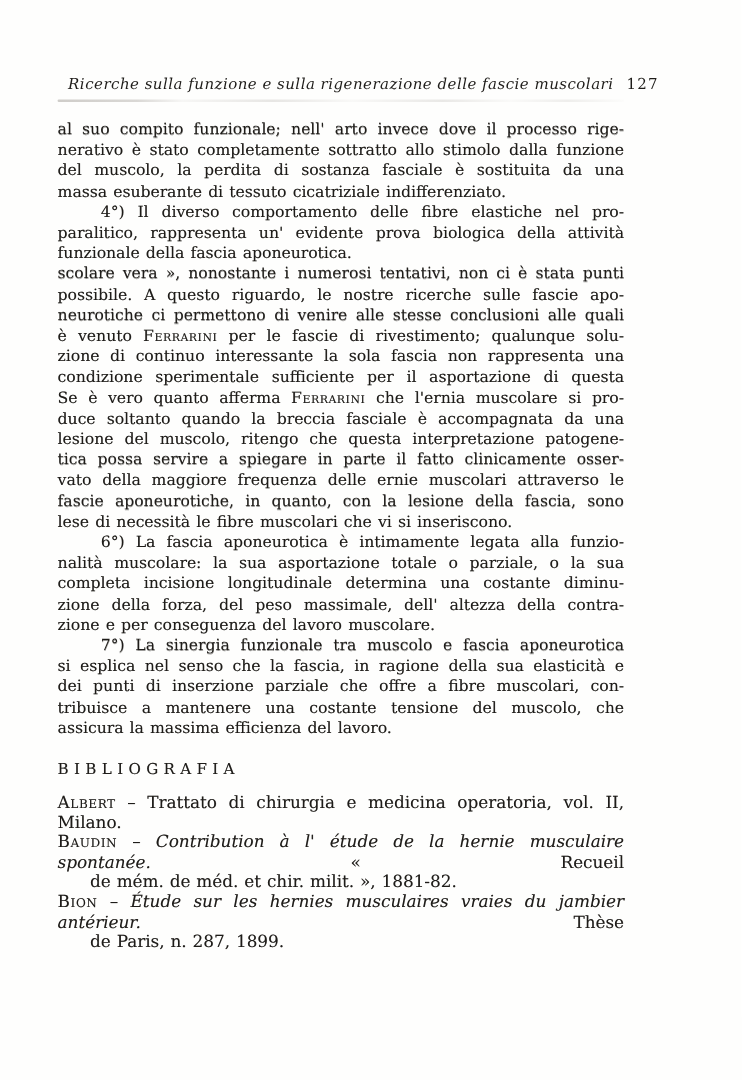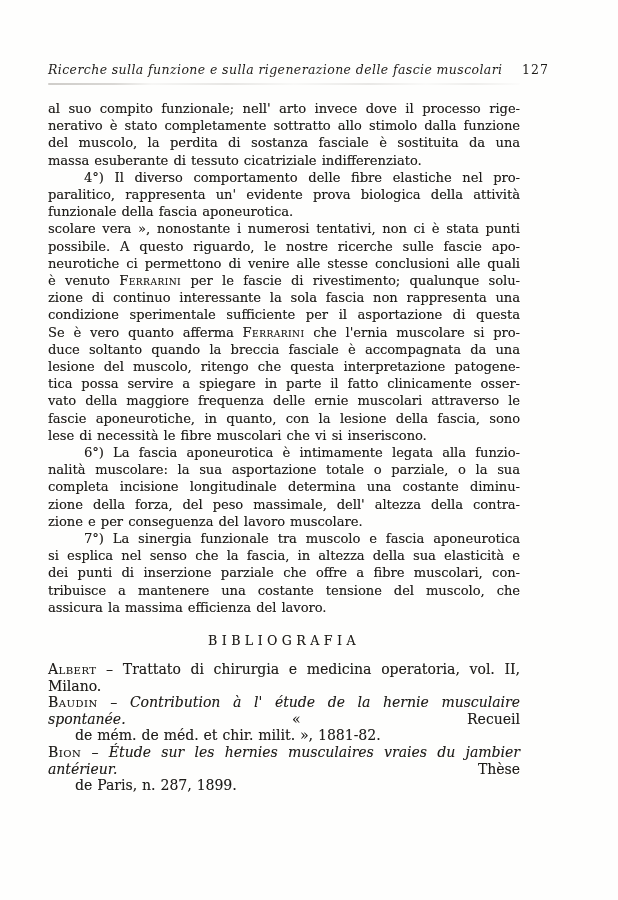--- a/index.html
+++ b/index.html
@@ -21,20 +21,21 @@
     left: 48px;
     top: 62px;
     width: 472px;
   }
   
   .running-header {
     position: relative;
     height: 18px;
     font-size: 12.5px;
     line-height: 16px;
+    text-align: center;
     white-space: nowrap;
   }
   .header-title {
     font-style: italic;
     letter-spacing: 0.4px;
   }
   .page-number {
     position: absolute;
     top: 0;
     left: 474px;
@@ -71,21 +72,21 @@
   }
   .line.last { text-align-last: left; }
   .line.indent { text-indent: 36px; }
   .sc { font-variant: small-caps; letter-spacing: 0.5px; }
   .it { font-style: italic; margin-top: 48px; }
   
   .biblio-heading {
     margin-top: 17px;
     font-size: 12.5px;
     line-height: 15px;
-    text-align: center;
+    text-align: left;
     letter-spacing: 4.5px;
     text-shadow: 0.2px 0.2px 0 rgba(30,28,25,0.45);
   }
   .biblio {
     margin-top: 13px;
     font-size: 14px;
     text-shadow: 0.15px 0.15px 0 rgba(30,28,25,0.4);
   }
   .bib-entry { margin: 0; }
   .bib-line {
@@ -136,21 +137,21 @@
         </div>
         <div class="para">
           <div class="line indent"><span>6°) La fascia aponeurotica è intimamente legata alla funzio-</span></div>
           <div class="line"><span>nalità muscolare: la sua asportazione totale o parziale, o la sua</span></div>
           <div class="line"><span>completa incisione longitudinale determina una costante diminu-</span></div>
           <div class="line"><span>zione della forza, del peso massimale, dell' altezza della contra-</span></div>
           <div class="line last"><span>zione e per conseguenza del lavoro muscolare.</span></div>
         </div>
         <div class="para">
           <div class="line indent"><span>7°) La sinergia funzionale tra muscolo e fascia aponeurotica</span></div>
-          <div class="line"><span>si esplica nel senso che la fascia, in altezza della sua elasticità e</span></div>
+          <div class="line"><span>si esplica nel senso che la fascia, in ragione della sua elasticità e</span></div>
           <div class="line"><span>dei punti di inserzione parziale che offre a fibre muscolari, con-</span></div>
           <div class="line"><span>tribuisce a mantenere una costante tensione del muscolo, che</span></div>
           <div class="line last"><span>assicura la massima efficienza del lavoro.</span></div>
         </div>
       </div>
 
     <div class="biblio-heading">BIBLIOGRAFIA</div>
 
     <div class="biblio" id="biblio">
         <div class="bib-entry">

